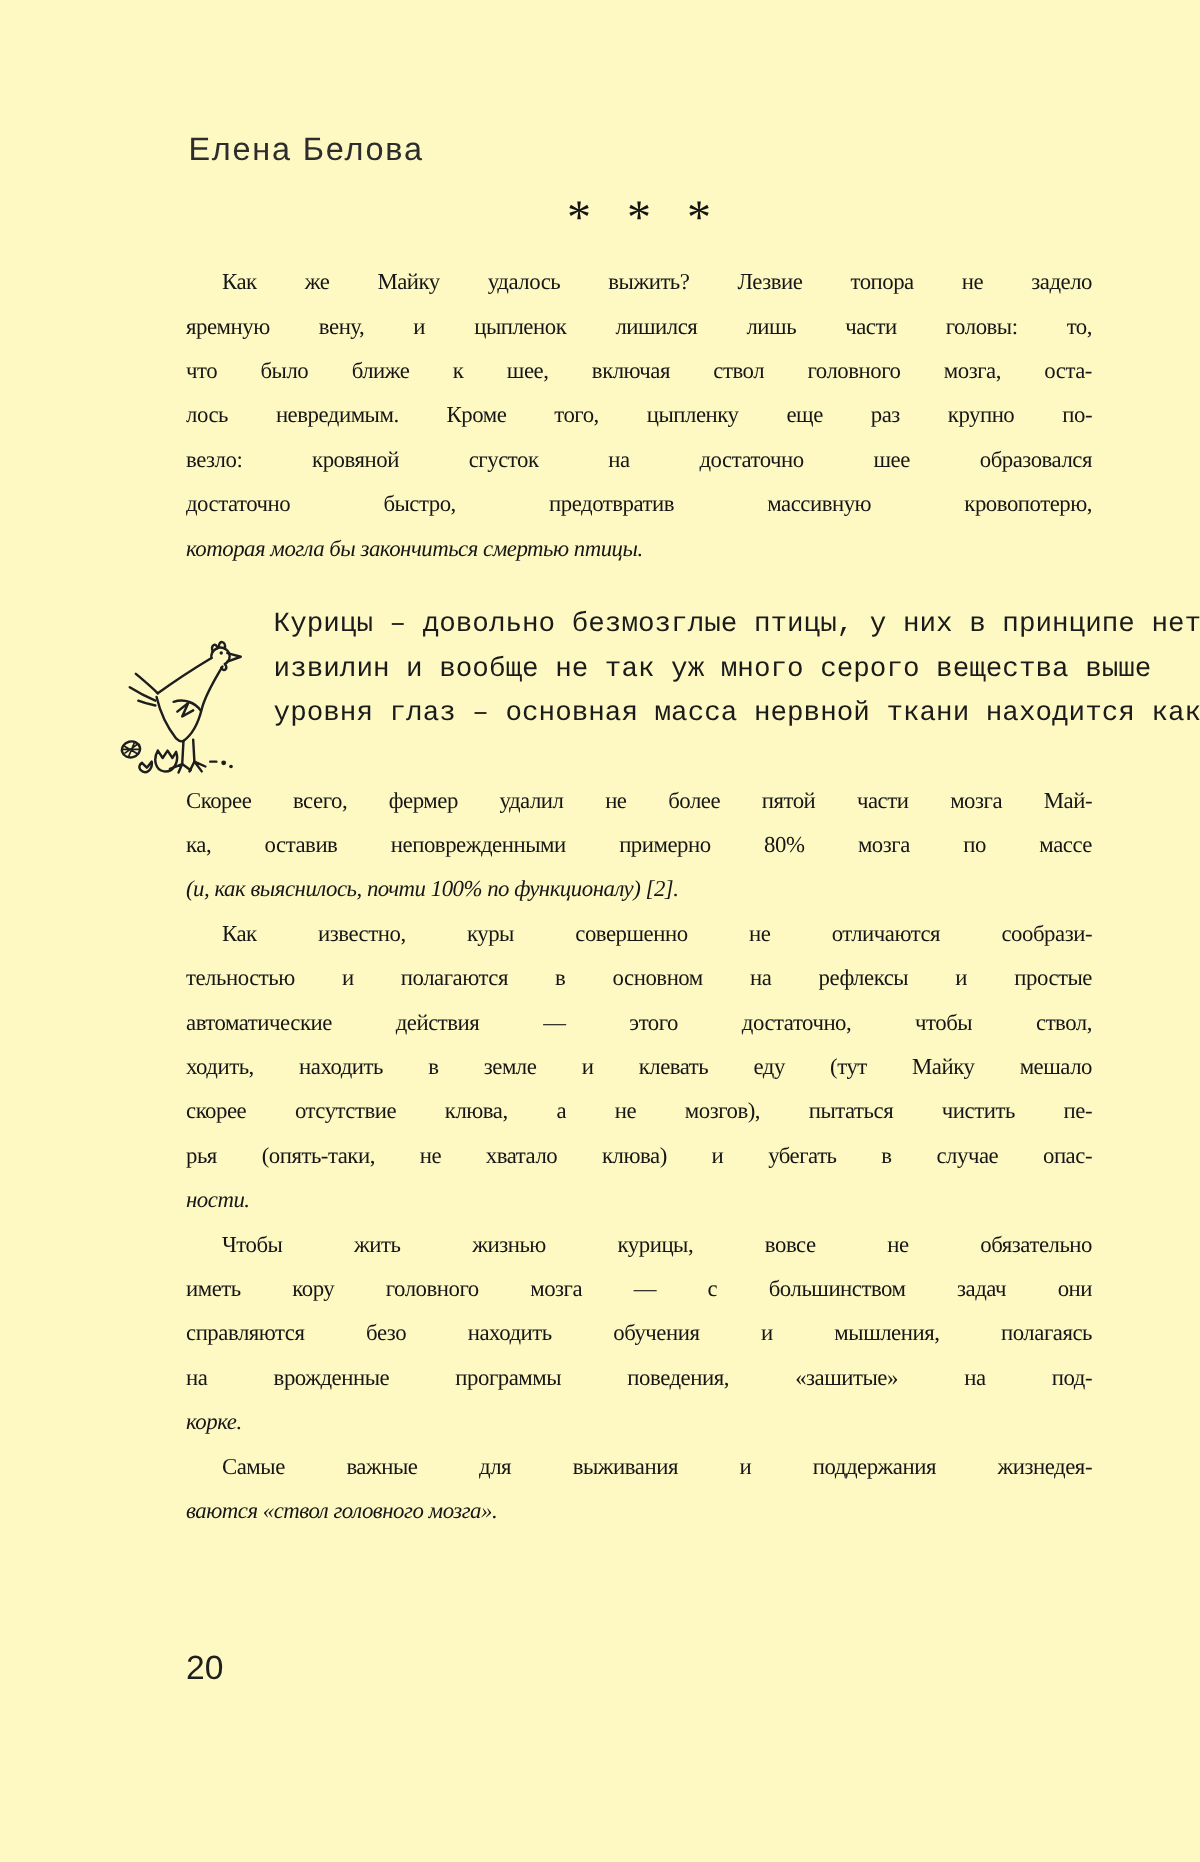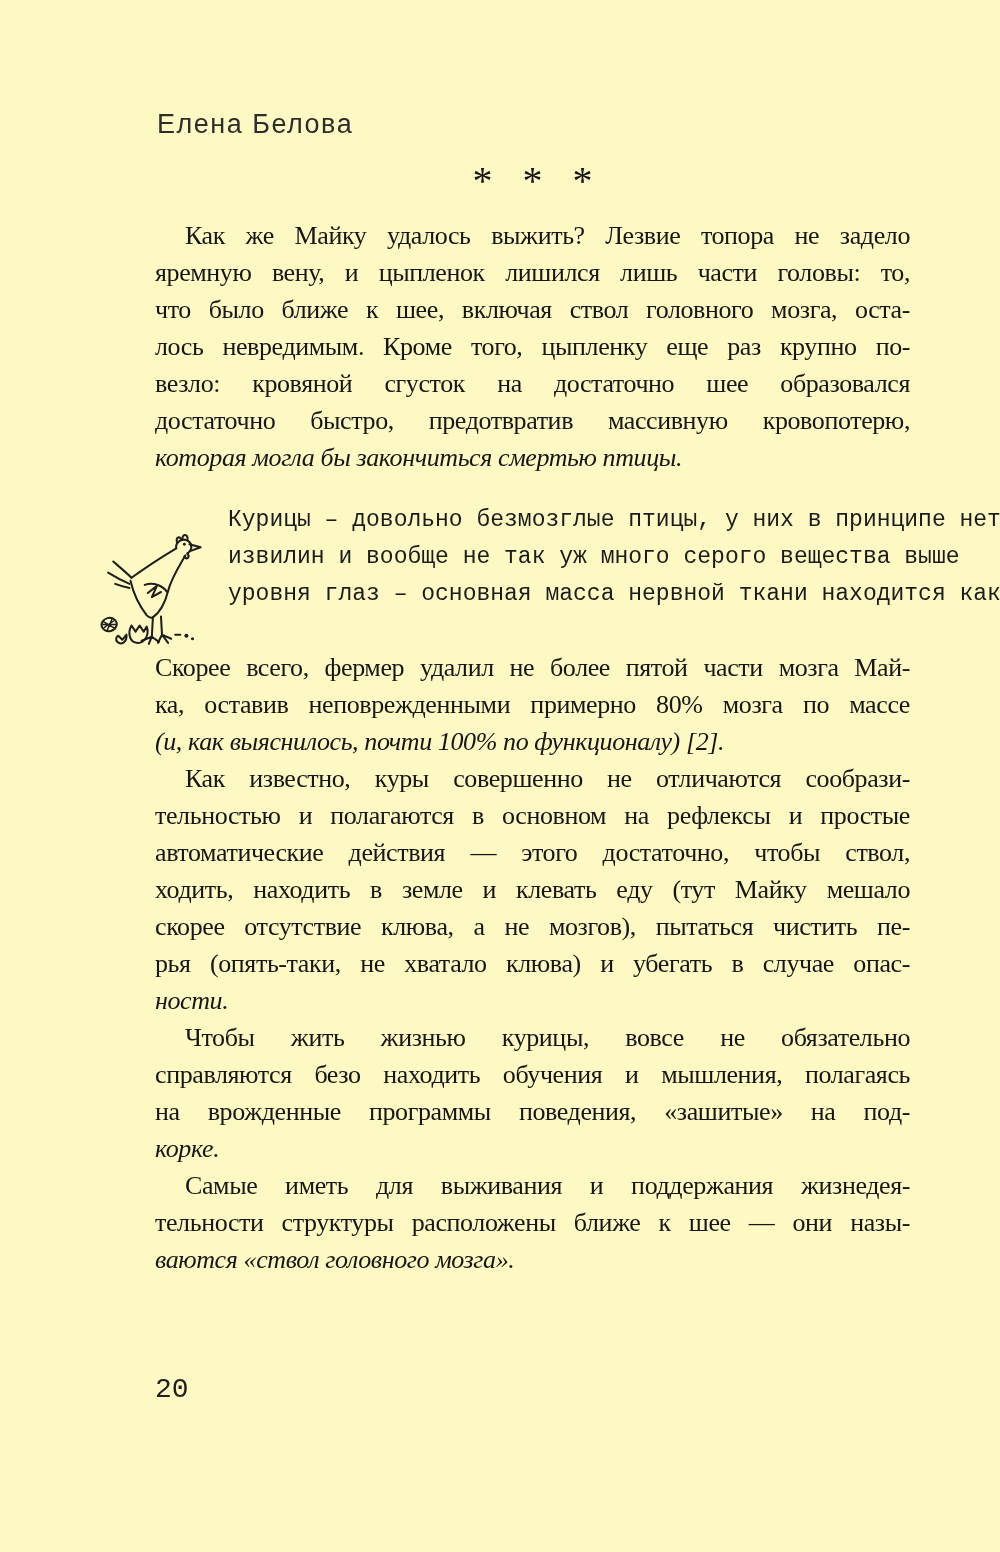--- a/index.html
+++ b/index.html
@@ -37,21 +37,21 @@
   .content {
     position: absolute;
     left: 155px;
     top: 217px;
     width: 755px;
   }
   .paragraph { margin: 0; }
   .paragraph .line {
     height: 37px;
     line-height: 37px;
-    font-size: 26px;
+    font-size: 19px;
     letter-spacing: -0.4px;
     text-align: justify;
     text-align-last: justify;
     text-justify: inter-word;
     white-space: nowrap;
     color: #161616;
   }
   .paragraph .line.first { text-indent: 30px; }
   .paragraph .line.last { text-align-last: left; font-style: italic; }
   .note {
@@ -75,21 +75,21 @@
     position: absolute;
     left: -55px;
     top: 28px;
     width: 124px;
     height: 124px;
   }
   .page-number {
     position: absolute;
     left: 155px;
     top: 1372px;
-    font-family: Liberation Mono, monospace;
+    font-family: Liberation Sans, sans-serif;
     font-size: 28px;
     line-height: 36px;
     color: #1f1f1f;
   }
 </style>
 </head>
 <body>
 
 <div class="page">
   <div class="running-header">Елена Белова</div>
@@ -165,25 +165,25 @@
         <div class="line first">Как известно, куры совершенно не отличаются сообрази-</div>
         <div class="line">тельностью и полагаются в основном на рефлексы и простые</div>
         <div class="line">автоматические действия — этого достаточно, чтобы ствол,</div>
         <div class="line">ходить, находить в земле и клевать еду (тут Майку мешало</div>
         <div class="line">скорее отсутствие клюва, а не мозгов), пытаться чистить пе-</div>
         <div class="line">рья (опять-таки, не хватало клюва) и убегать в случае опас-</div>
         <div class="line last">ности.</div>
       </div>
       <div class="paragraph">
         <div class="line first">Чтобы жить жизнью курицы, вовсе не обязательно</div>
+        <div class="line">иметь кору головного мозга — с большинством задач они</div>
         <div class="line">справляются безо находить обучения и мышления, полагаясь</div>
         <div class="line">на врожденные программы поведения, «зашитые» на под-</div>
         <div class="line last">корке.</div>
       </div>
       <div class="paragraph">
-        <div class="line first">Самые иметь для выживания и поддержания жизнедея-</div>
-        <div class="line">тельности структуры расположены ближе к шее — они назы-</div>
+        <div class="line first">Самые важные для выживания и поддержания жизнедея-</div>
         <div class="line last">ваются «ствол головного мозга».</div>
       </div>
     </div>
 
   <div class="page-number">20</div>
 </div>
 
 </body></html>

